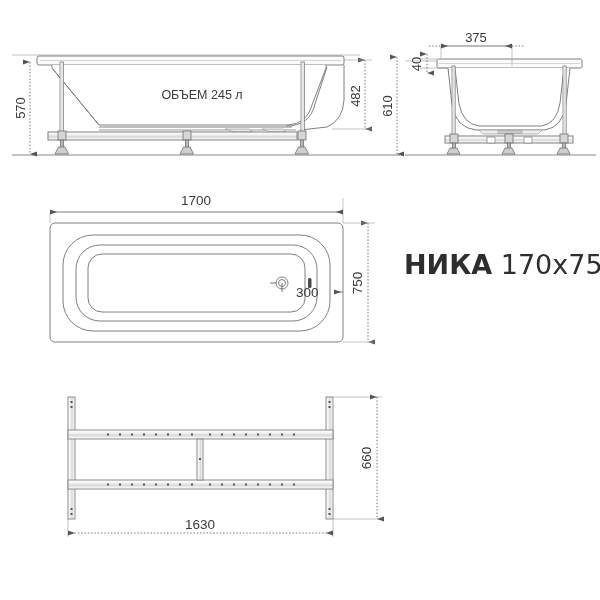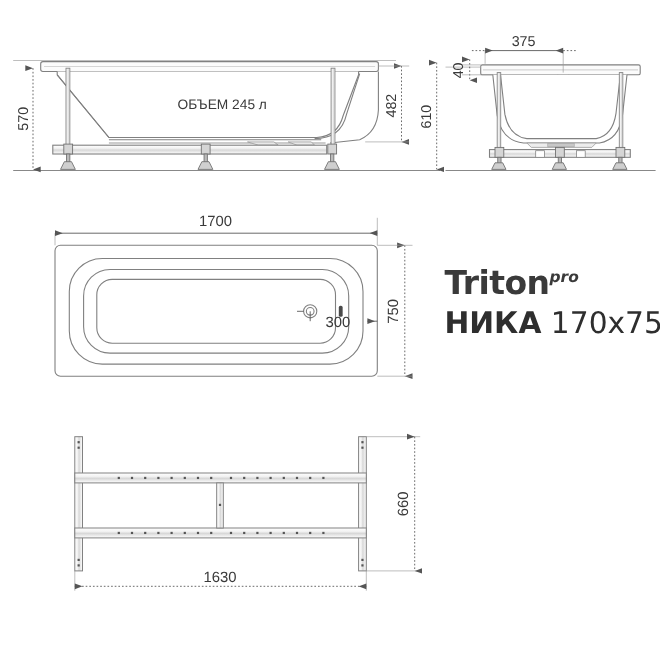--- a/index.html
+++ b/index.html
@@ -317,22 +317,19 @@
 
       <line x1="333" y1="397" x2="382" y2="397" stroke="#9a9a9a" stroke-width="0.6"></line>
       <line x1="333" y1="519" x2="382" y2="519" stroke="#9a9a9a" stroke-width="0.6"></line>
       <line x1="377" y1="397" x2="377" y2="519" stroke="#555555" stroke-width="0.8" stroke-dasharray="1.5,1.8" marker-start="url(#arrDn)" marker-end="url(#arrUp)"></line>
       <text x="371" y="458" transform="rotate(-90 371 458)" text-anchor="middle" font-family="Liberation Sans, sans-serif" font-size="13.5" fill="#3a3a3a">660</text>
     </g>
 
   </svg>
 
   <div class="brandbox">
-    <div class="brand-top">
-      <span>Triton</span><span class="brand-sup">pro</span>
-    </div>
     <div class="brand-bottom">
       <span class="brand-model">НИКА</span>
       <span class="brand-size">170х75</span>
     </div>
   </div>
 
 </div>
 
 </body></html>

